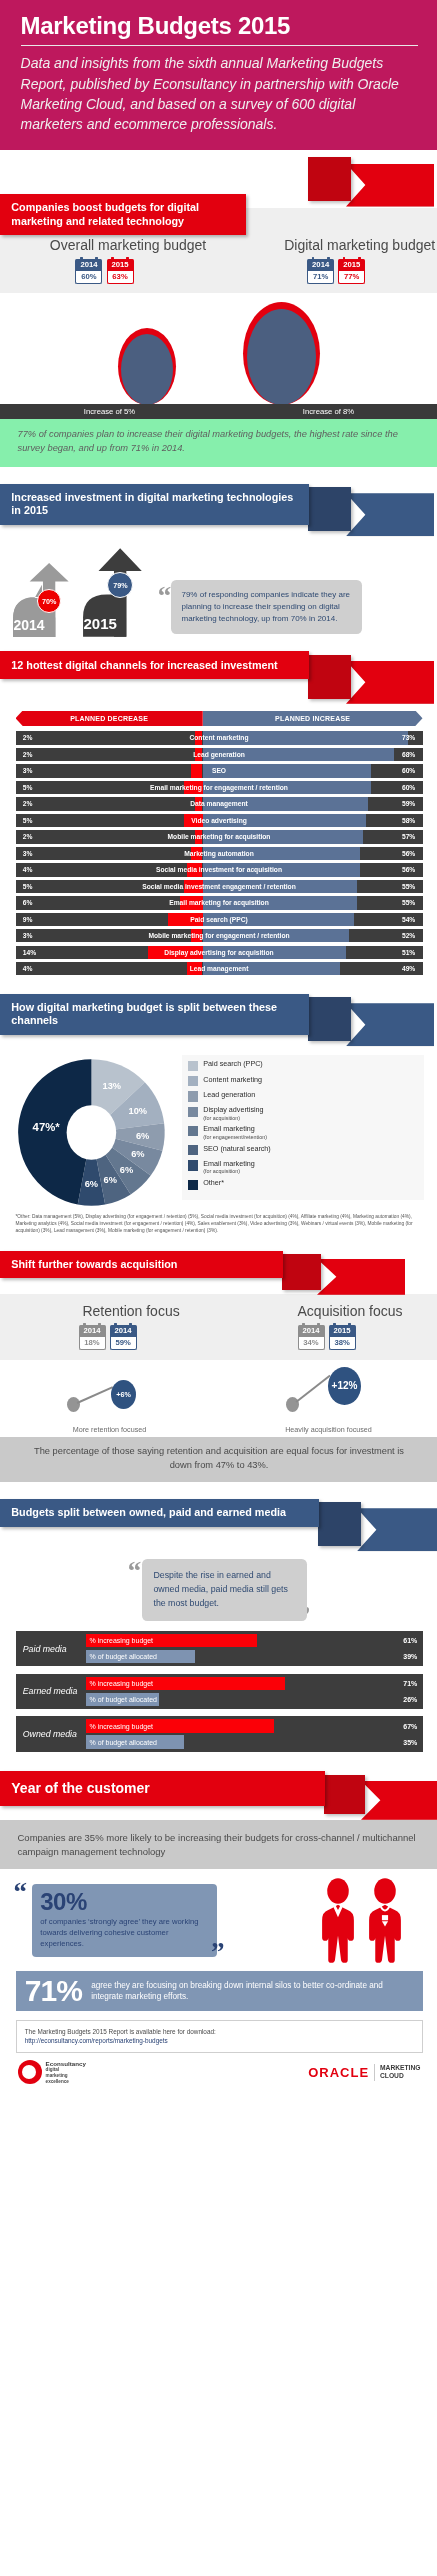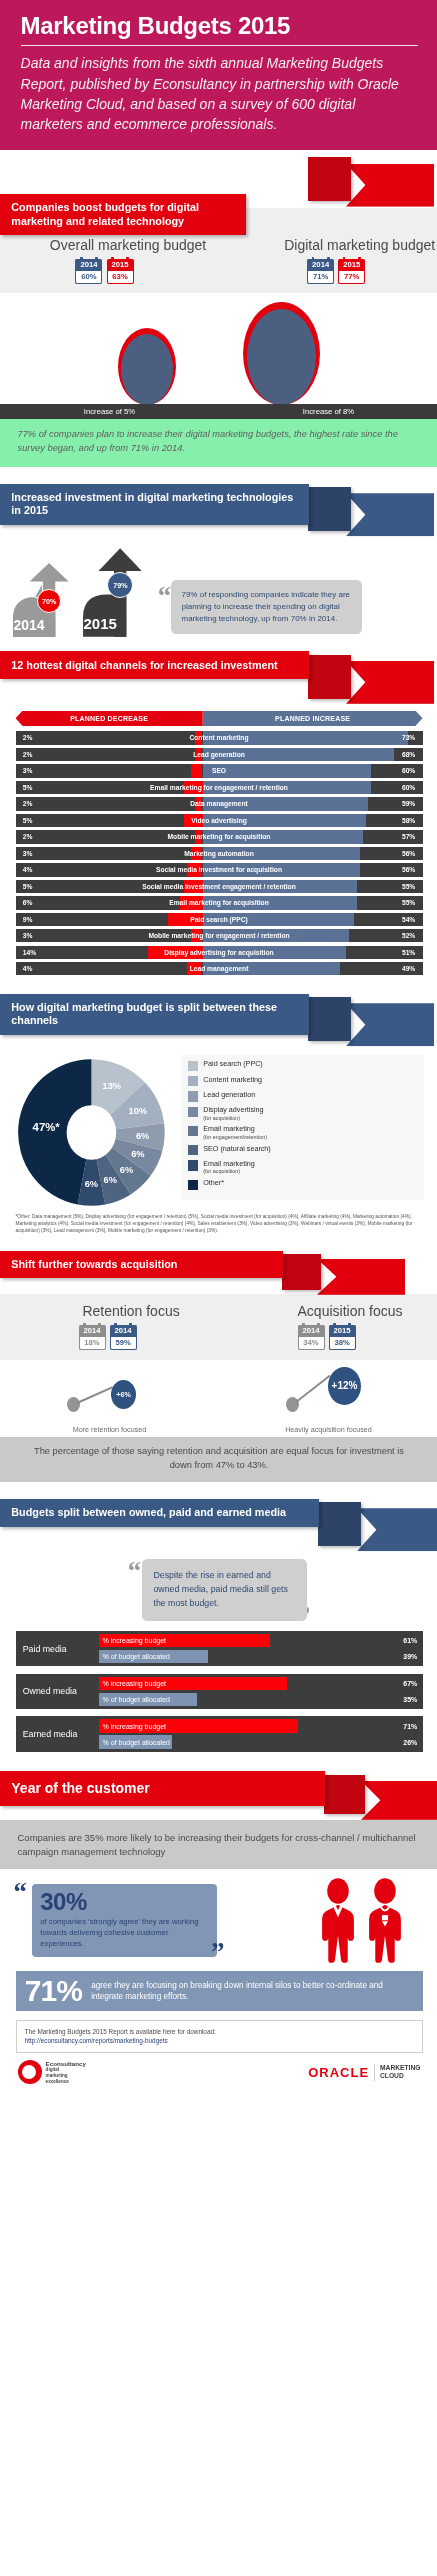--- a/index.html
+++ b/index.html
@@ -169,21 +169,21 @@
   .focus-row { display:flex; justify-content:space-around; padding:8.2px 0 9.3px 0; }
   .dot-row { display:flex; justify-content:space-around; padding: 5.2px 0 3.1px 0;}
   .dotfig { position:relative; width:129px; height:57px; }
   .dot-sm { position:absolute; width:13.4px; height:15.5px; border-radius:50%; background:#949494; left:21.6px; top:32px;}
   .dot-lg { position:absolute; border-radius:50%; background:#2f5280; display:flex; align-items:center; justify-content:center; color:#fff; font-weight:bold;}
   .dot-line { position:absolute; height:1.5px; background:#8a8a8a; transform-origin:0 50%; }
   .dot-cap { text-align:center; font-size:7.2px; color:#6b6b6b; margin-top:3.1px;}
 
   
   .media-block { margin: 0 15.5px 7.2px 15.5px; background:#3d3d3d; display:flex; align-items:stretch; }
-  .media-name { width:83px; display:flex; align-items:center; padding-left:7.2px; color:#fff; font-size:8.8px; }
+  .media-name { width:70px; display:flex; align-items:center; padding-left:7.2px; color:#fff; font-size:8.8px;font-style:italic; }
   .media-bars { flex:1; padding:3.1px 0; }
   .mrow { position:relative; height:13.4px; background:#3d3d3d; margin-bottom:2.6px; }
   .mrow:last-child { margin-bottom:0; }
   .mfill { position:absolute; left:0; top:0; bottom:0; }
   .mfill.red { background:#fb0007; }
   .mfill.blue { background:#7e93b1; }
   .mlabel { position:absolute; left:4.1px; top:0; bottom:0; display:flex; align-items:center; color:#fff; font-size:7px; z-index:3;}
   .mval { position:absolute; right:5.2px; top:0; bottom:0; display:flex; align-items:center; color:#fff; font-size:7px; font-weight:bold; z-index:3;}
 
   
@@ -624,46 +624,46 @@
             <div class="mval">61%</div>
           </div>
           <div class="mrow">
             <div class="mfill blue" style="width:109px"></div>
             <div class="mlabel">% of budget allocated</div>
             <div class="mval">39%</div>
           </div>
         </div>
       </div>
       <div class="media-block">
+        <div class="media-name">Earned media</div>
+        <div class="media-bars">
+          <div class="mrow">
+            <div class="mfill red" style="width:199px"></div>
+            <div class="mlabel">% increasing budget</div>
+            <div class="mval">71%</div>
+          </div>
+          <div class="mrow">
+            <div class="mfill blue" style="width:73px"></div>
+            <div class="mlabel">% of budget allocated</div>
+            <div class="mval">26%</div>
+          </div>
+        </div>
+      </div>
+      <div class="media-block">
         <div class="media-name">Owned media</div>
         <div class="media-bars">
           <div class="mrow">
             <div class="mfill red" style="width:188px"></div>
             <div class="mlabel">% increasing budget</div>
             <div class="mval">67%</div>
           </div>
           <div class="mrow">
             <div class="mfill blue" style="width:98px"></div>
             <div class="mlabel">% of budget allocated</div>
             <div class="mval">35%</div>
-          </div>
-        </div>
-      </div>
-      <div class="media-block">
-        <div class="media-name">Earned media</div>
-        <div class="media-bars">
-          <div class="mrow">
-            <div class="mfill red" style="width:199px"></div>
-            <div class="mlabel">% increasing budget</div>
-            <div class="mval">71%</div>
-          </div>
-          <div class="mrow">
-            <div class="mfill blue" style="width:73px"></div>
-            <div class="mlabel">% of budget allocated</div>
-            <div class="mval">26%</div>
           </div>
         </div>
       </div>
     </div>
 
   <div style="height:9.3px; background:#fff;"></div>
   <div class="ribbon-grp" style="height:52px;">
     <div class="ribbon-tail" style="background:#c00410; height:39px; top:6.2px; left:324px; width:41px;"></div>
     <div class="ribbon-chev" style="height:39px; top:12.4px; left:361px; background:#e2000f; clip-path: polygon(0 0, 100% 0, 100% 100%, 0 100%, 22% 50%);"></div>
     <div class="ribbon ribbon-red big" style="position:absolute; top:3.1px; left:0; width:325px;">Year of the customer</div>

